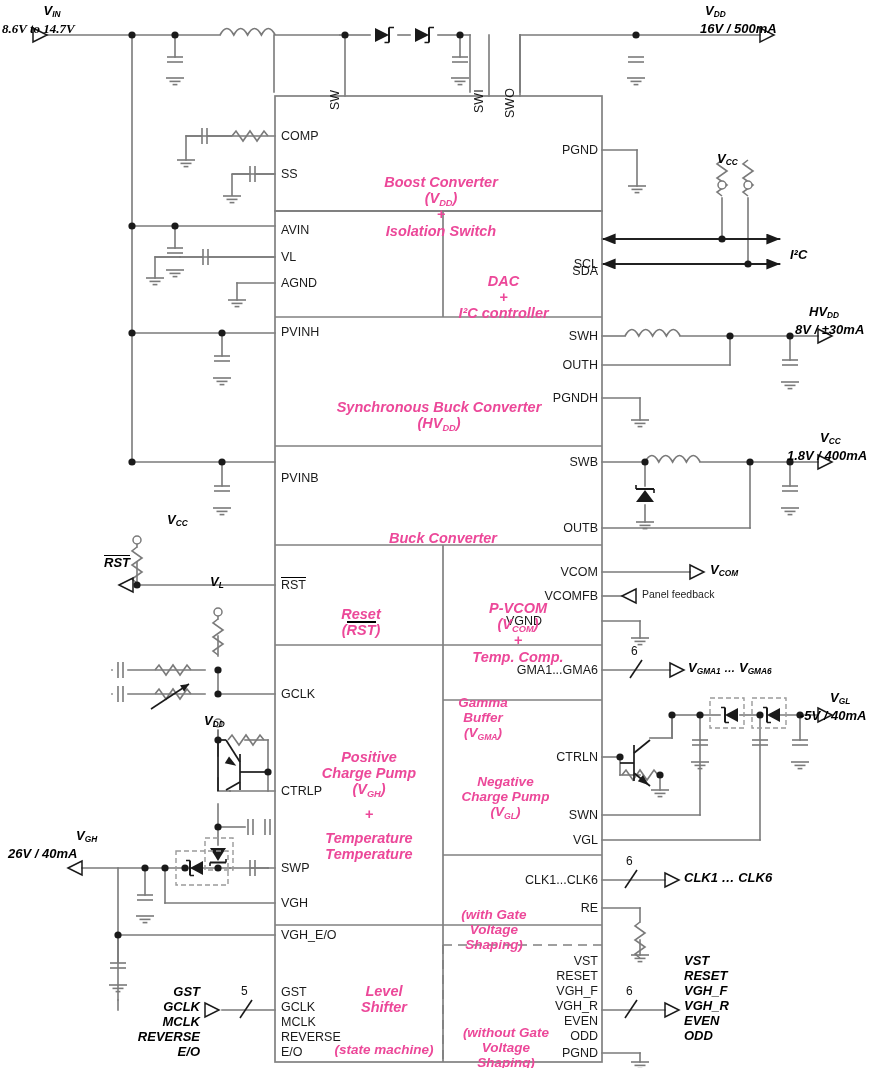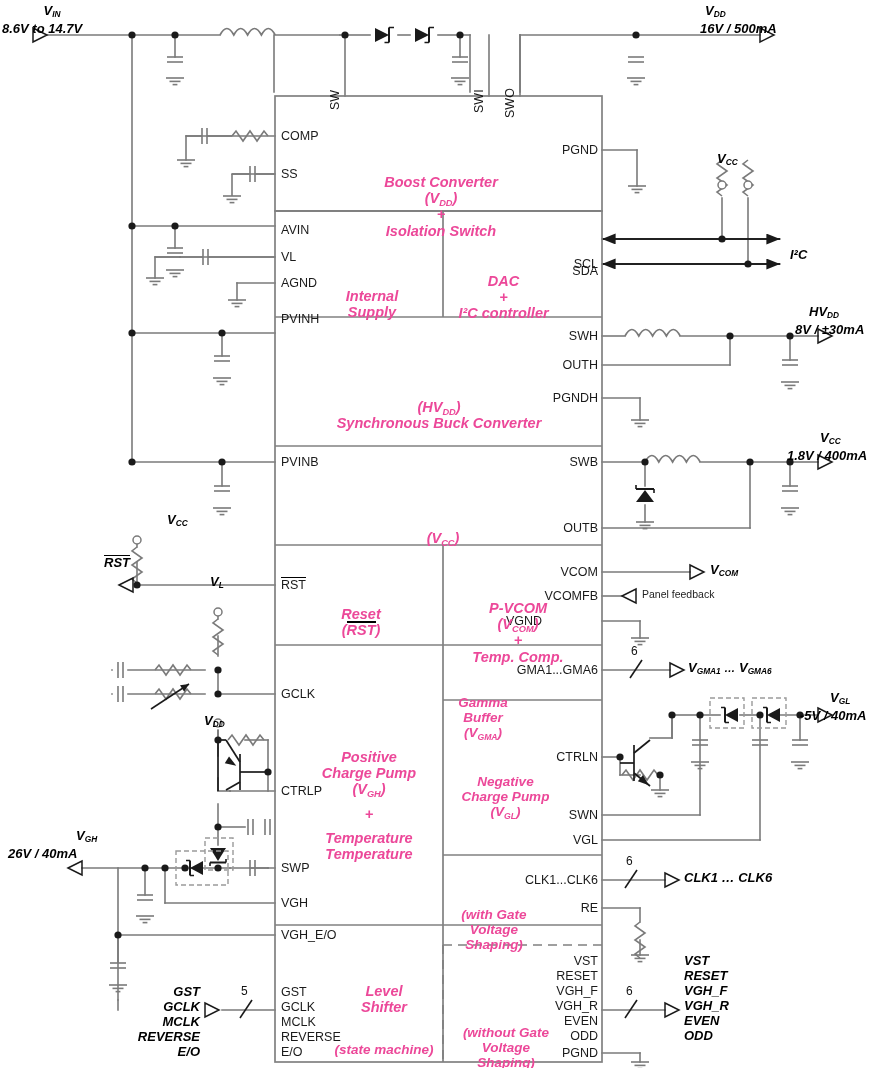--- a/index.html
+++ b/index.html
@@ -515,21 +515,21 @@
     <path d="M443,945 H602"></path>
     <path d="M443,945 V1062"></path>
   </g>
 
   <g stroke="#7a7a7a" stroke-width="1.6">
     <line x1="345" y1="96" x2="345" y2="96"></line>
   </g>
 </svg>
 
 <div class="lbl sig c" style="left:2px;top:4px;width:100px;"><span class="nw">V<sub>IN</sub></span></div>
-<div class="lbl sig" style="left:2px;top:22px;">8.6V to 14.7V</div>
+<div class="lbl sig" style="left:2px;top:22px;font-family:Liberation Serif, serif;">8.6V to 14.7V</div>
 
 <div class="lbl sig" style="left:705px;top:4px;"><span class="nw">V<sub>DD</sub></span></div>
 <div class="lbl sig" style="left:700px;top:22px;">16V / 500mA</div>
 
 <div class="lbl sig" style="left:809px;top:305px;"><span class="nw">HV<sub>DD</sub></span></div>
 <div class="lbl sig" style="left:795px;top:323px;">8V / ±30mA</div>
 
 <div class="lbl sig" style="left:820px;top:431px;"><span class="nw">V<sub>CC</sub></span></div>
 <div class="lbl sig" style="left:787px;top:449px;">1.8V / 400mA</div>
 
@@ -574,22 +574,22 @@
 <div class="lbl sig r" style="left:100px;top:1015px;width:100px;">MCLK</div>
 <div class="lbl sig r" style="left:80px;top:1030px;width:120px;">REVERSE</div>
 <div class="lbl sig r" style="left:100px;top:1045px;width:100px;">E/O</div>
 <div class="lbl num" style="left:241px;top:985px;">5</div>
 
 <div class="lbl pin" style="left:281px;top:129px;">COMP</div>
 <div class="lbl pin" style="left:281px;top:167px;">SS</div>
 <div class="lbl pin" style="left:281px;top:223px;">AVIN</div>
 <div class="lbl pin" style="left:281px;top:250px;">VL</div>
 <div class="lbl pin" style="left:281px;top:276px;">AGND</div>
-<div class="lbl pin" style="left:281px;top:312px;">PVINH</div>
-<div class="lbl pin" style="left:281px;top:455px;">PVINB</div>
+<div class="lbl pin" style="left:281px;top:325px;">PVINH</div>
+<div class="lbl pin" style="left:281px;top:471px;">PVINB</div>
 <div class="lbl pin" style="left:281px;top:578px;"><span class="ovl">RST</span></div>
 <div class="lbl pin" style="left:281px;top:687px;">GCLK</div>
 <div class="lbl pin" style="left:281px;top:784px;">CTRLP</div>
 <div class="lbl pin" style="left:281px;top:861px;">SWP</div>
 <div class="lbl pin" style="left:281px;top:896px;">VGH</div>
 <div class="lbl pin" style="left:281px;top:928px;">VGH_E/O</div>
 <div class="lbl pin" style="left:281px;top:985px;">GST</div>
 <div class="lbl pin" style="left:281px;top:1000px;">GCLK</div>
 <div class="lbl pin" style="left:281px;top:1015px;">MCLK</div>
 <div class="lbl pin" style="left:281px;top:1030px;">REVERSE</div>
@@ -624,38 +624,34 @@
 <div class="lbl pin" style="left:472px;top:113px;transform:rotate(-90deg);transform-origin:left top;">SWI</div>
 <div class="lbl pin" style="left:503px;top:118px;transform:rotate(-90deg);transform-origin:left top;">SWO</div>
 
 <div class="lbl blk" style="left:336px;top:131px;width:210px;">
   <div>Boost Converter</div>
   <div>(V<sub>DD</sub>)</div>
   <div>+</div>
   <div>Isolation Switch</div>
 </div>
 
-<div class="lbl blk" style="left:312px;top:245px;width:120px;">
-  <div>Internal</div>
-  <div>Supply</div>
-</div>
 
 <div class="lbl blk" style="left:441px;top:230px;width:125px;">
   <div>DAC</div>
   <div>+</div>
   <div>I²C controller</div>
 </div>
 
 <div class="lbl blk" style="left:289px;top:356px;width:300px;">
+  <div>Synchronous Buck Converter</div>
   <div>(HV<sub>DD</sub>)</div>
-  <div>Synchronous Buck Converter</div>
 </div>
 
 <div class="lbl blk" style="left:313px;top:487px;width:260px;">
-  <div>(V<sub>CC</sub>)</div>
+  <div>Buck Converter</div>
 </div>
 
 <div class="lbl blk" style="left:296px;top:563px;width:130px;">
   <div>Reset</div>
   <div>(<span class="ovl">RST</span>)</div>
 </div>
 
 <div class="lbl blk" style="left:444px;top:557px;width:148px;">
   <div>P-VCOM</div>
   <div>(V<sub>COM</sub>)</div>

